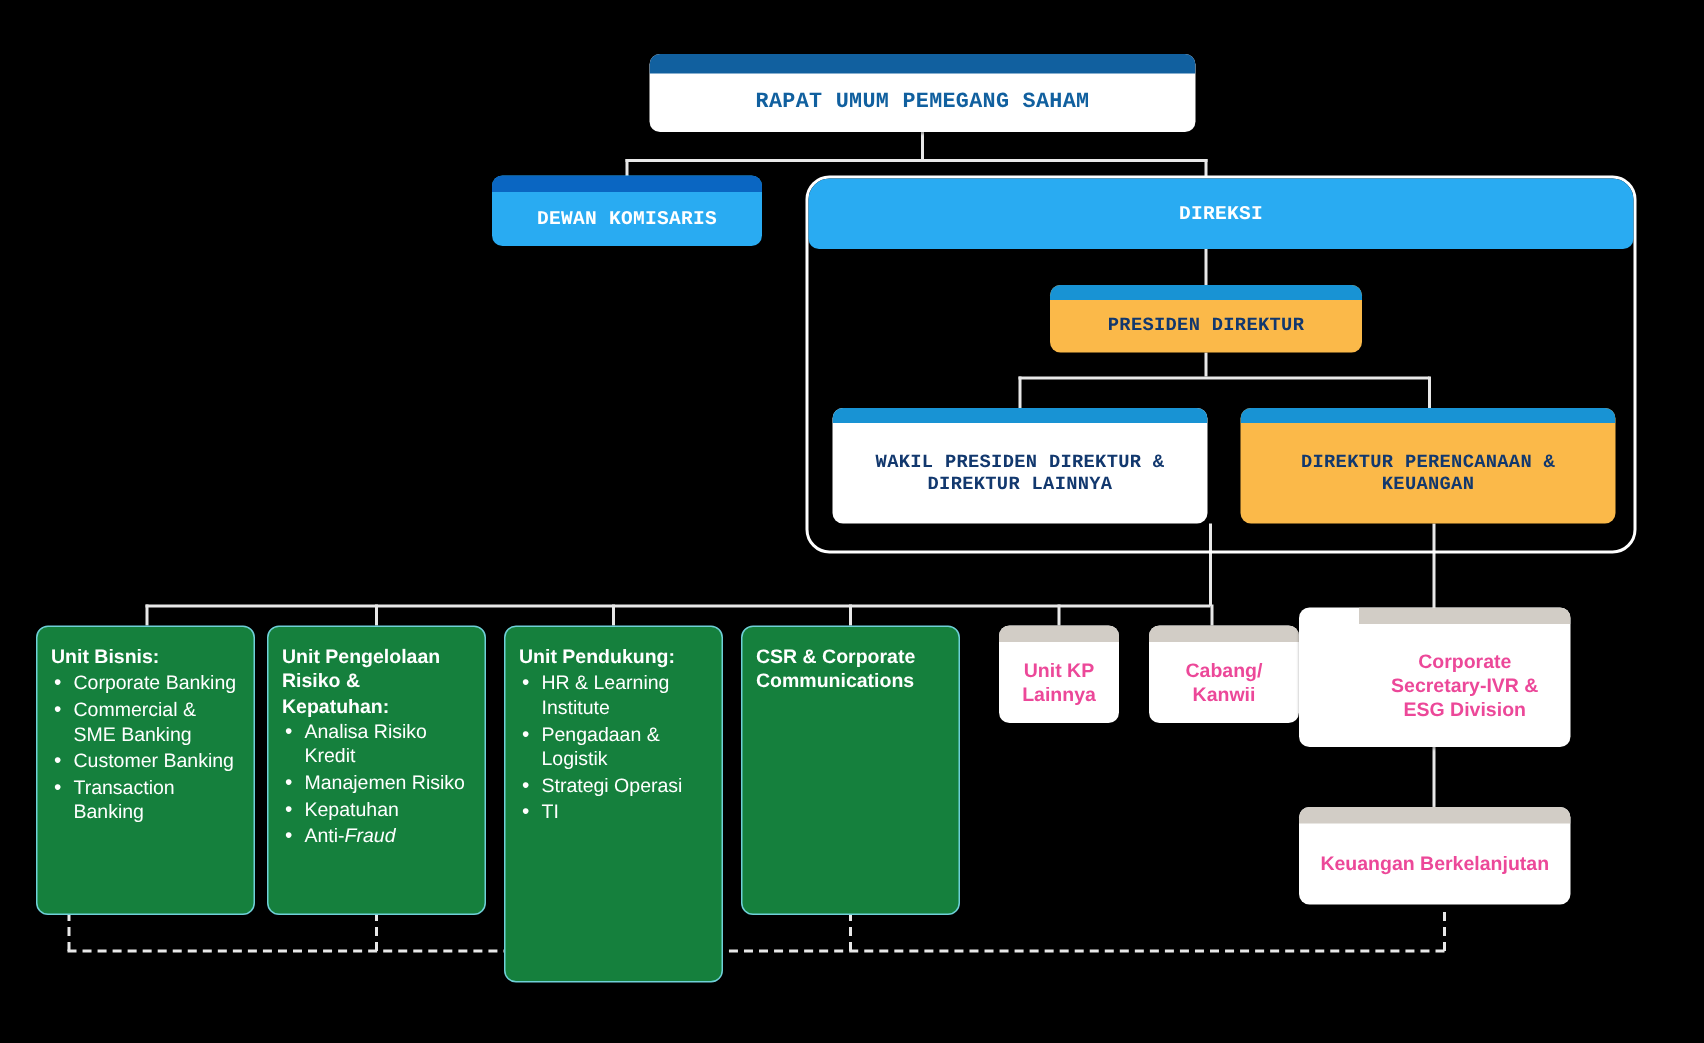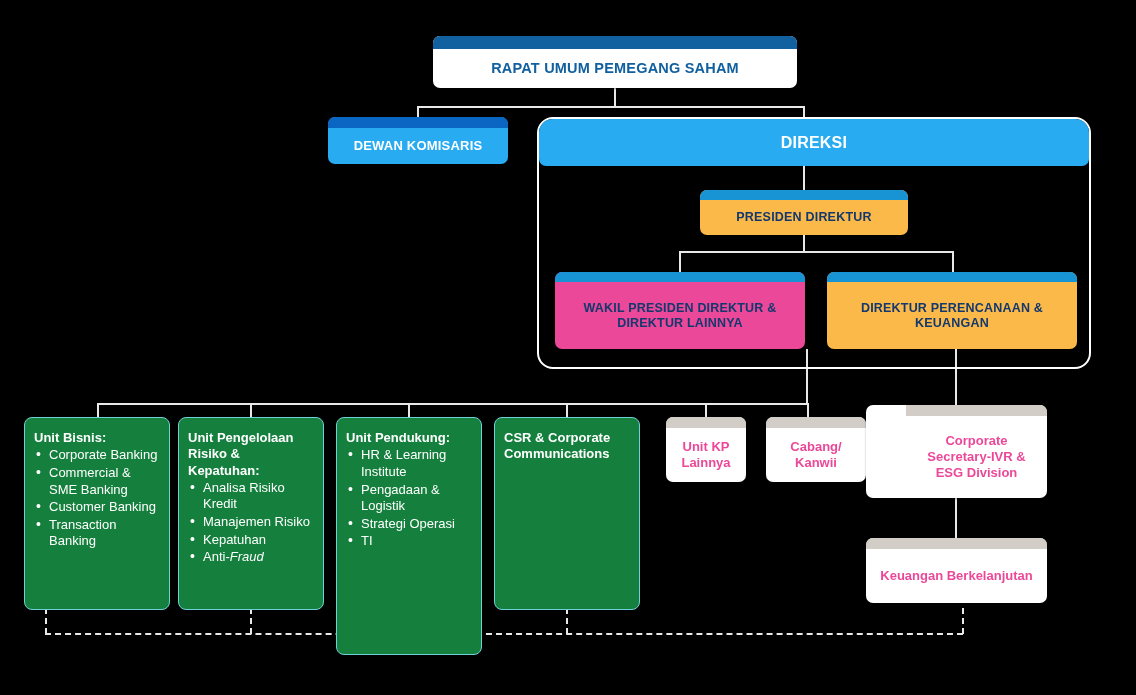--- a/index.html
+++ b/index.html
@@ -39,20 +39,21 @@
     display: flex;
     align-items: center;
     justify-content: center;
     text-align: center;
     padding: 4px 8px;
   }
   .node .lbl {
     font-weight: bold;
     line-height: 1.2;
     letter-spacing: .2px;
+    font-family: Liberation Mono, monospace;
   }
 
   
   .n-rups { left: 433px; top: 36px; width: 364px; height: 52px;
             background: #ffffff; box-shadow: 0 1px 2px rgba(0,0,0,.4); }
   .n-rups .strip { height: 13px; background: #11609f; }
   .n-rups .lbl { color: #11609f; font-size: 14.5px; }
 
   
   .n-dk { left: 328px; top: 117px; width: 180px; height: 47px; background: #29ABF2; }
@@ -60,29 +61,29 @@
   .n-dk .lbl { color: #ffffff; font-size: 13px; }
 
   
   .direksi-box {
     position: absolute; left: 537px; top: 117px; width: 554px; height: 252px;
     border: 2px solid #ffffff; border-radius: 16px; background: transparent;
   }
   .n-direksi { left: 539px; top: 119px; width: 550px; height: 47px;
                background: #29ABF2; border-radius: 14px 14px 7px 7px; }
   .n-direksi .strip { height: 0; }
-  .n-direksi .lbl { color: #ffffff; font-size: 16px; }
+  .n-direksi .lbl { color: #ffffff; font-size: 13px; }
 
   
   .n-presdir { left: 700px; top: 190px; width: 208px; height: 45px; background: #FBB949; }
   .n-presdir .strip { height: 10px; background: #1893d4; }
   .n-presdir .lbl { color: #12386e; font-size: 12.5px; }
 
   
-  .n-wakil { left: 555px; top: 272px; width: 250px; height: 77px; background: #ec4899; }
+  .n-wakil { left: 555px; top: 272px; width: 250px; height: 77px; background: #ffffff; }
   .n-wakil .strip { height: 10px; background: #1893d4; }
   .n-wakil .lbl { color: #12386e; font-size: 12.5px; }
 
   .n-dirper { left: 827px; top: 272px; width: 250px; height: 77px; background: #FBB949; }
   .n-dirper .strip { height: 10px; background: #1893d4; }
   .n-dirper .lbl { color: #12386e; font-size: 12.5px; }
 
   
   .unit {
     position: absolute; width: 146px;

